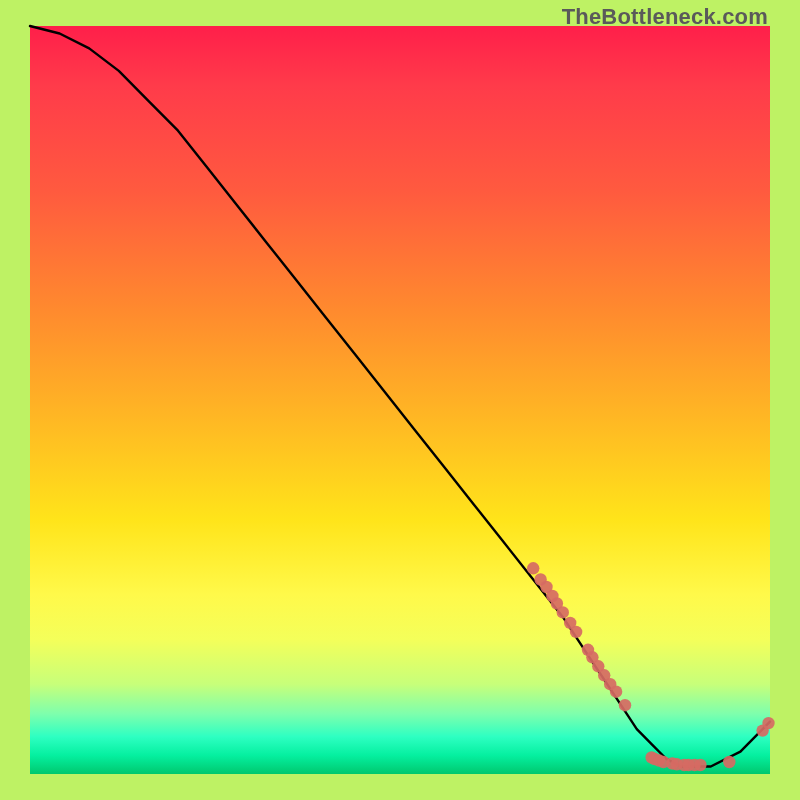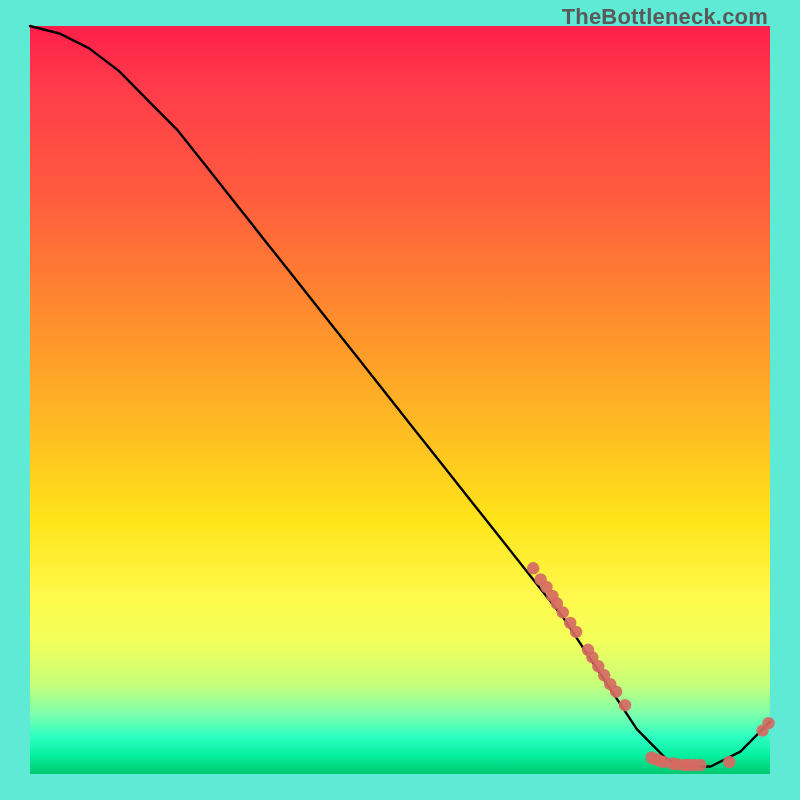--- a/index.html
+++ b/index.html
@@ -8,21 +8,21 @@
     width: 800px;
     height: 800px;
     background: #000;
     overflow: hidden;
     font-family: Arial, Helvetica, sans-serif;
   }
   .frame {
     position: relative;
     width: 800px;
     height: 800px;
-    background: #5eead4;
+    background: #bef264;
   }
   .plot-area {
     position: absolute;
     left: 30px;
     top: 26px;
     width: 740px;
     height: 748px;
     
     background: linear-gradient(to bottom,
       #ff1f4a 0%,

